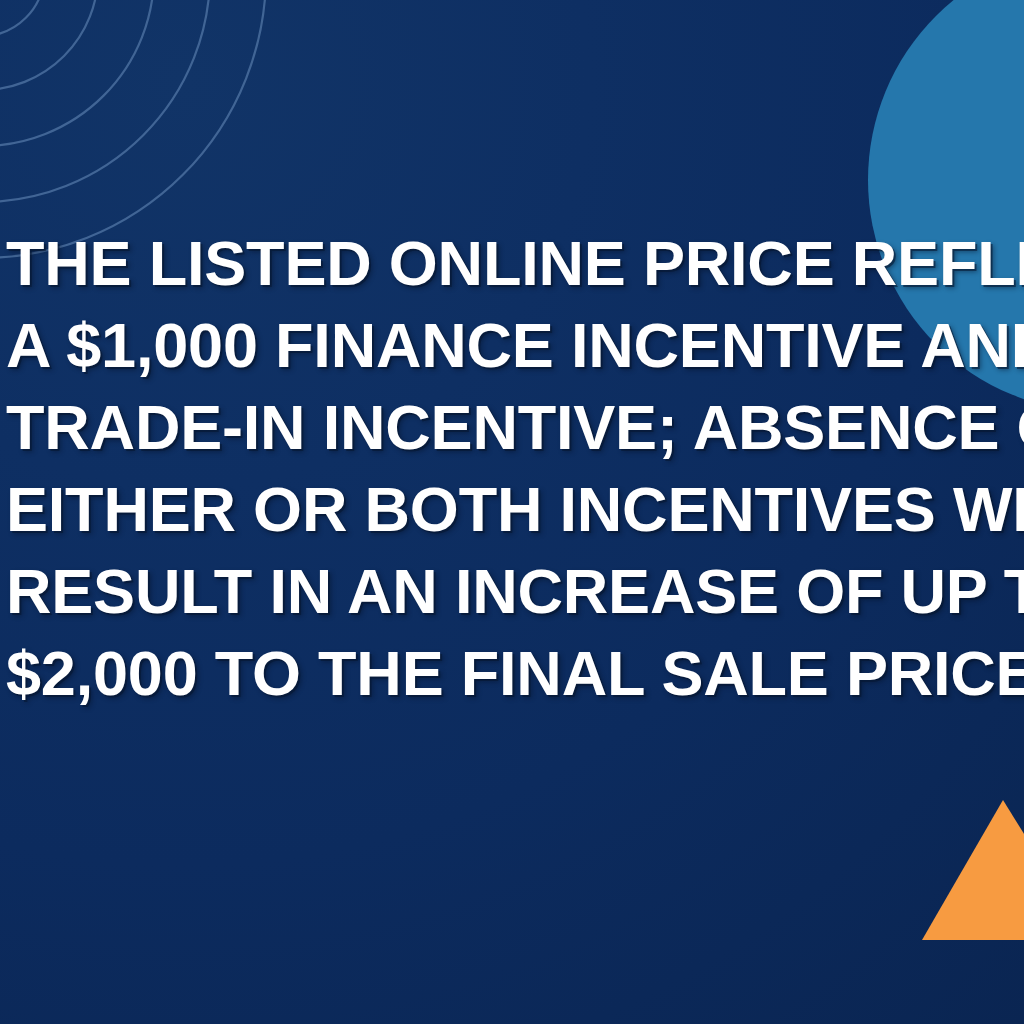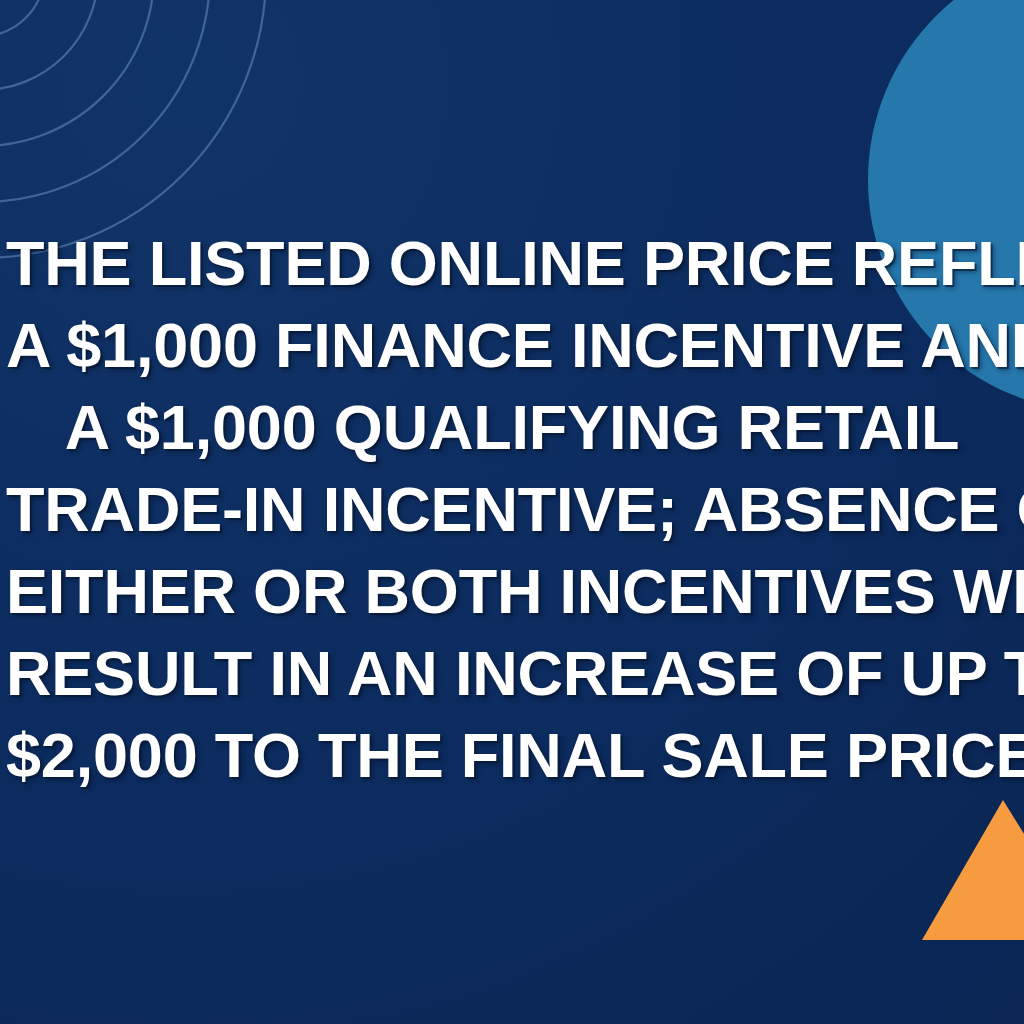--- a/index.html
+++ b/index.html
@@ -96,20 +96,19 @@
 
   <div class="triangle-shape">
     <svg width="190" height="142" viewBox="0 0 190 142" aria-hidden="true">
       <polygon points="103,2 190,142 22,142" fill="#F79B41"></polygon>
     </svg>
   </div>
 
   <div class="text-block">
     <span class="line">THE LISTED ONLINE PRICE REFLECTS</span>
     <span class="line">A $1,000 FINANCE INCENTIVE AND</span>
-    <span class="line">A $1,000 QUALIFYING RETAIL</span>
     <span class="line">TRADE-IN INCENTIVE; ABSENCE OF</span>
     <span class="line">EITHER OR BOTH INCENTIVES WILL</span>
     <span class="line">RESULT IN AN INCREASE OF UP TO</span>
     <span class="line">$2,000 TO THE FINAL SALE PRICE.</span>
   </div>
 
 </div>
 
 </body></html>

